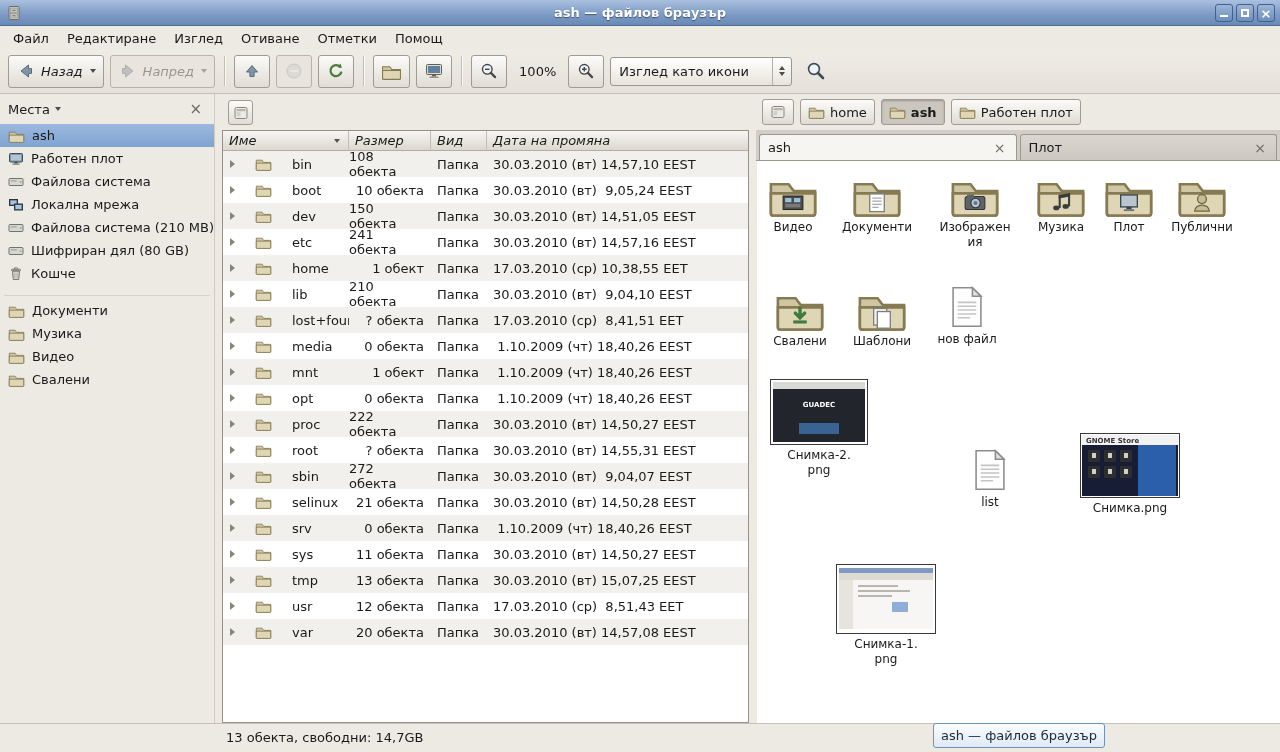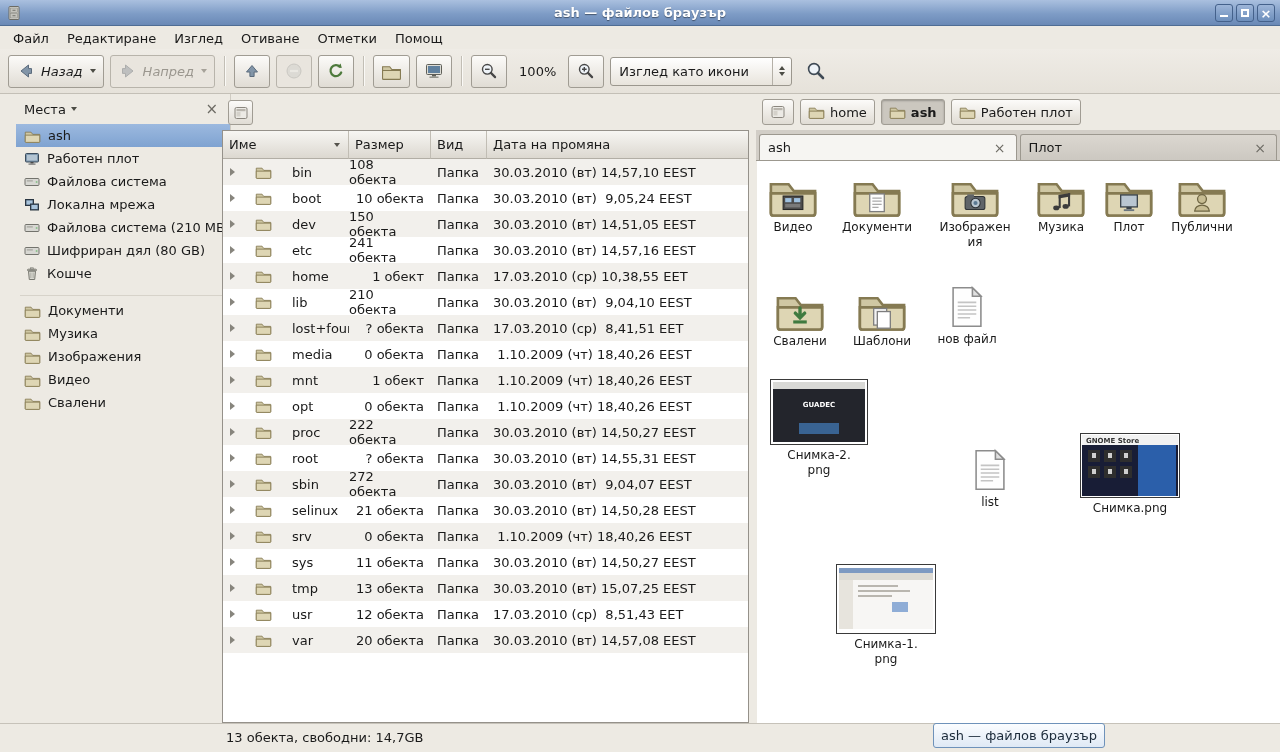--- a/index.html
+++ b/index.html
@@ -42,36 +42,36 @@
   .zoom-label { padding:0 6px; }
   .combo { height:29px; width:182px; border:1px solid #9b978e; border-radius:3px;
     background:linear-gradient(#ffffff,#e8e4dc); display:flex; align-items:center; padding-left:8px; }
   .combo-arrows { margin-left:auto; align-self:stretch; width:19px; border-left:1px solid #b4b0a7;
     display:flex; flex-direction:column; align-items:center; justify-content:center; gap:2px; }
   .tri-up { width:0; height:0; border-left:3.5px solid transparent; border-right:3.5px solid transparent; border-bottom:4px solid #4c4c45; }
   .tri-down { width:0; height:0; border-left:3.5px solid transparent; border-right:3.5px solid transparent; border-top:4px solid #4c4c45; }
   .ic { display:inline-flex; line-height:0; }
 
   
-  .places { position:absolute; left:16px; top:94px; width:215px; bottom:29px; background:#edeae3;
+  .places { position:absolute; left:0; top:94px; width:215px; bottom:29px; background:#edeae3;
     border-right:1px solid #cfcbc2; }
   .places-header { height:30px; display:flex; align-items:center; padding:0 8px; }
   .places-close { margin-left:auto; color:#6d6b64; font-size:15px; line-height:15px; padding:0 4px; }
   .sb-item { height:23px; display:flex; align-items:center; gap:7px; padding-left:8px; }
   .sb-item.selected { background:linear-gradient(#9cb9df,#7fa3d1); }
   .sb-sep { height:10px; margin:1px 4px 3px 4px; border-bottom:1px solid #d7d3ca; }
   .sb-label { white-space:nowrap; }
 
   
   .pane-loc-btn { position:absolute; left:228px; top:100px; width:25px; height:25px;
     border:1px solid #a09c93; border-radius:3px; background:linear-gradient(#fcfbf9,#e0dcd4);
     display:flex; align-items:center; justify-content:center; }
   .list-area { position:absolute; left:222px; top:130px; width:527px; bottom:29px;
     background:#fff; border:1px solid #95918a; overflow:hidden; }
-  .lheader { display:flex; height:28px; }
+  .lheader { display:flex; height:20px;font-style:italic; }
   .lh { background:linear-gradient(#f7f6f3,#dcd8d0); border-right:1px solid #c1bdb4;
     border-bottom:1px solid #b2aea5; display:flex; align-items:center; padding:0 6px; font-size:13px; }
   .lh-name { width:126px; }
   .lh-size { width:82px; }
   .lh-type { width:56px; }
   .lh-date { flex:1; border-right:none; }
   .sort-caret { width:0; height:0; border-left:3.5px solid transparent; border-right:3.5px solid transparent;
     border-top:4px solid #55534c; margin-left:auto; margin-right:2px; }
   .lrow { display:flex; height:26px; align-items:stretch; font-size:13px; }
   .lrow:nth-child(odd) { background:#f2f0ec; }
@@ -343,29 +343,20 @@
           </span>
           <span class="sb-label">Музика</span>
         </div>
         <div class="sb-item">
           <span class="ic">
             <svg width="17" height="14" viewBox="0 0 20 16">
               <path d="M1.5 3.5 h6.8 l2 2.6 h8.2 v8.4 a1 1 0 0 1 -1 1 H2.5 a1 1 0 0 1 -1 -1 z" fill="#cfc7a3" stroke="#857a52"></path>
               <path d="M1.5 7 H18.5 v7.5 a1 1 0 0 1 -1 1 H2.5 a1 1 0 0 1 -1 -1 z" fill="#ded6b4" stroke="#857a52"></path>
             </svg>
           </span>
-          <span class="sb-label">Изображения</span>
-        </div>
-        <div class="sb-item">
-          <span class="ic">
-            <svg width="17" height="14" viewBox="0 0 20 16">
-              <path d="M1.5 3.5 h6.8 l2 2.6 h8.2 v8.4 a1 1 0 0 1 -1 1 H2.5 a1 1 0 0 1 -1 -1 z" fill="#cfc7a3" stroke="#857a52"></path>
-              <path d="M1.5 7 H18.5 v7.5 a1 1 0 0 1 -1 1 H2.5 a1 1 0 0 1 -1 -1 z" fill="#ded6b4" stroke="#857a52"></path>
-            </svg>
-          </span>
           <span class="sb-label">Видео</span>
         </div>
         <div class="sb-item">
           <span class="ic">
             <svg width="17" height="14" viewBox="0 0 20 16">
               <path d="M1.5 3.5 h6.8 l2 2.6 h8.2 v8.4 a1 1 0 0 1 -1 1 H2.5 a1 1 0 0 1 -1 -1 z" fill="#cfc7a3" stroke="#857a52"></path>
               <path d="M1.5 7 H18.5 v7.5 a1 1 0 0 1 -1 1 H2.5 a1 1 0 0 1 -1 -1 z" fill="#ded6b4" stroke="#857a52"></path>
             </svg>
           </span>
           <span class="sb-label">Свалени</span>

